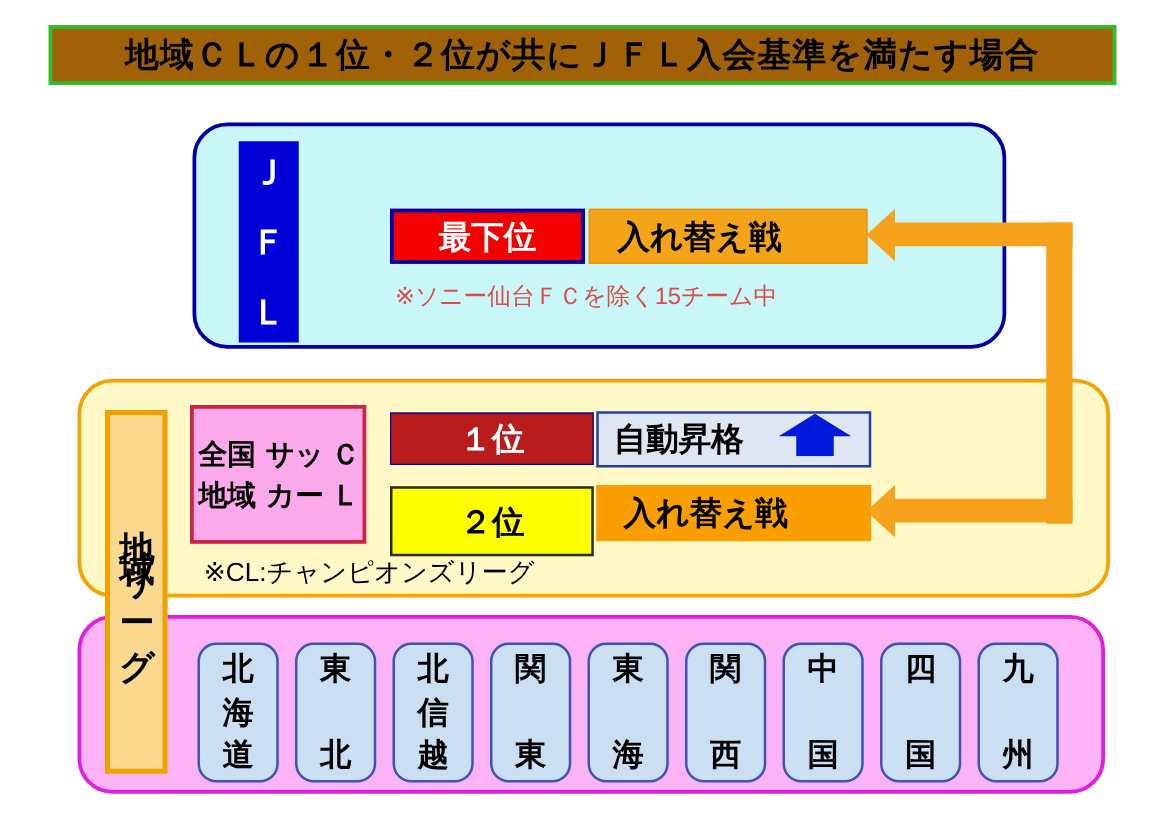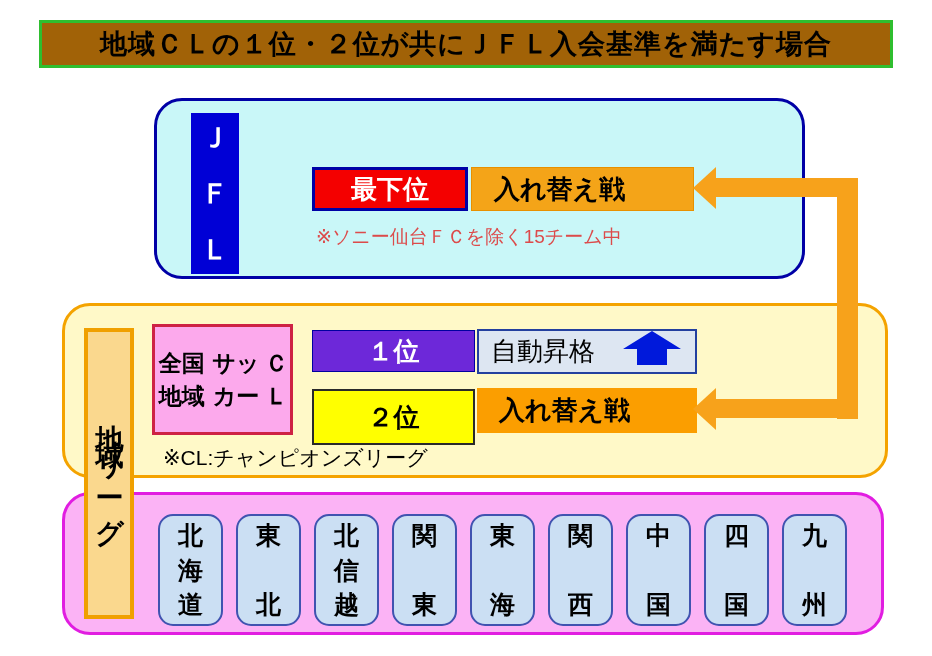--- a/index.html
+++ b/index.html
@@ -65,27 +65,27 @@
     writing-mode:vertical-rl;font-size:28px;font-weight:bold;letter-spacing:16px;
   }
 
   .box-cl{
     left:152px;top:324px;width:141px;height:111px;background:#fca9ec;
     border:3px solid #ce2244;z-index:3;
     display:flex;flex-direction:row;align-items:center;justify-content:center;
     font-size:23px;font-weight:bold;line-height:1.4;text-align:center;
   }
   .box-first{
-    left:312px;top:330px;width:163px;height:42px;background:#6d28d9;
+    left:312px;top:330px;width:163px;height:42px;background:#b91c1c;
     border:1px solid #0000a0;color:#fff;font-size:26px;font-weight:600;
     justify-content:center;
   }
   .box-auto{
     left:477px;top:329px;width:220px;height:45px;background:#dde6f2;
-    border:2px solid #23409f;font-size:26px;font-weight:400;
+    border:2px solid #23409f;font-size:26px;font-weight:700;
     justify-content:space-between;padding:0 14px 0 12px;
   }
   .box-second{
     left:312px;top:389px;width:163px;height:56px;background:#ffff00;
     border:2px solid #2a2a2a;font-size:26px;font-weight:600;justify-content:center;
   }
   .box-playoff-reg{
     left:477px;top:388px;width:220px;height:45px;background:#fb9e00;
     font-size:26px;font-weight:600;justify-content:flex-start;padding-left:22px;
   }

